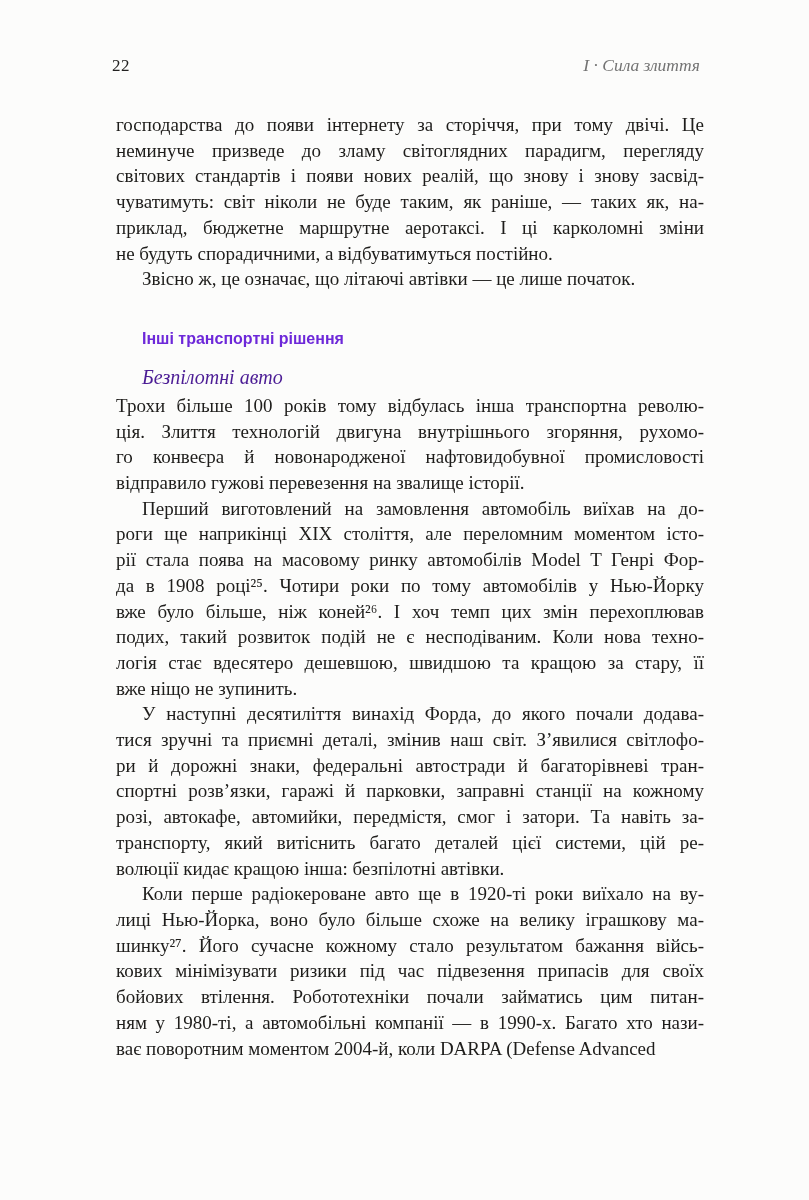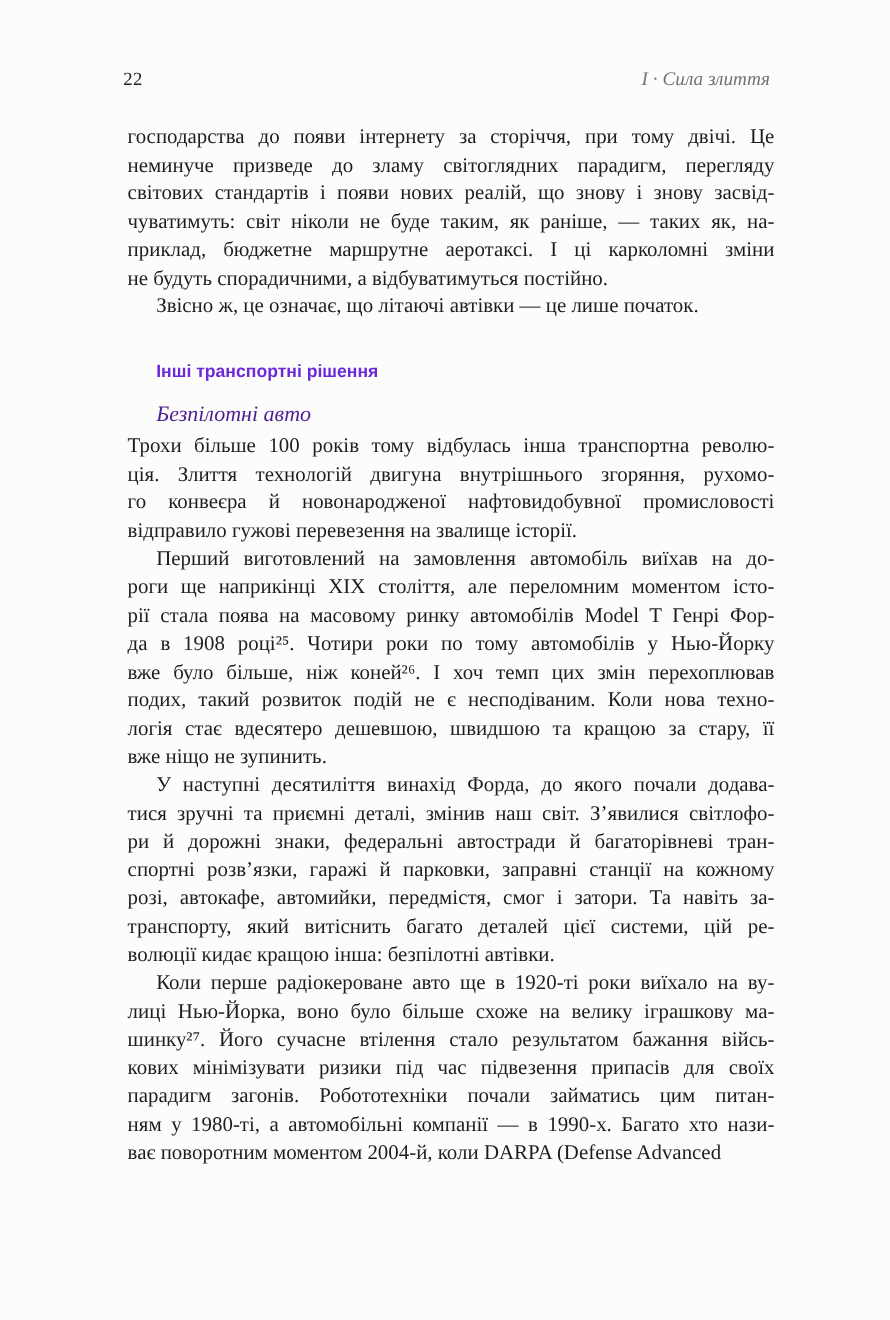--- a/index.html
+++ b/index.html
@@ -10,21 +10,21 @@
   }
   .page {
     position: relative;
     width: 809px; height: 1200px;
     background: #fcfcfb;
     color: #1e1d1b;
     overflow: hidden;
   }
   .running-head {
     position: absolute;
-    top: 61px; left: 112px; width: 588px;
+    top: 55px; left: 112px; width: 588px;
     display: flex;
     justify-content: space-between;
     align-items: baseline;
   }
   .page-number {
     font-size: 17px;
     line-height: 20px;
     letter-spacing: 0.5px;
     color: #222120;
   }
@@ -114,20 +114,20 @@
         <span class="line">тися зручні та приємні деталі, змінив наш світ. З’явилися світлофо-</span>
         <span class="line">ри й дорожні знаки, федеральні автостради й багаторівневі тран-</span>
         <span class="line">спортні розв’язки, гаражі й парковки, заправні станції на кожному</span>
         <span class="line">розі, автокафе, автомийки, передмістя, смог і затори. Та навіть за-</span>
         <span class="line">транспорту, який витіснить багато деталей цієї системи, цій ре-</span>
         <span class="line last">волюції кидає кращою інша: безпілотні автівки.</span>
       </p>
       <p class="para indent">
         <span class="line">Коли перше радіокероване авто ще в 1920-ті роки виїхало на ву-</span>
         <span class="line">лиці Нью-Йорка, воно було більше схоже на велику іграшкову ма-</span>
-        <span class="line">шинку²⁷. Його сучасне втілення стало результатом бажання війсь-</span>
+        <span class="line">шинку²⁷. Його сучасне кожному стало результатом бажання війсь-</span>
         <span class="line">кових мінімізувати ризики під час підвезення припасів для своїх</span>
-        <span class="line">парадигм загонів. Робототехніки почали займатись цим питан-</span>
+        <span class="line">бойових втілення. Робототехніки почали займатись цим питан-</span>
         <span class="line">ням у 1980-ті, а автомобільні компанії — в 1990-х. Багато хто нази-</span>
         <span class="line last">ває поворотним моментом 2004-й, коли DARPA (Defense Advanced</span>
       </p>
     </main>
 </div>
 
 </body></html>

